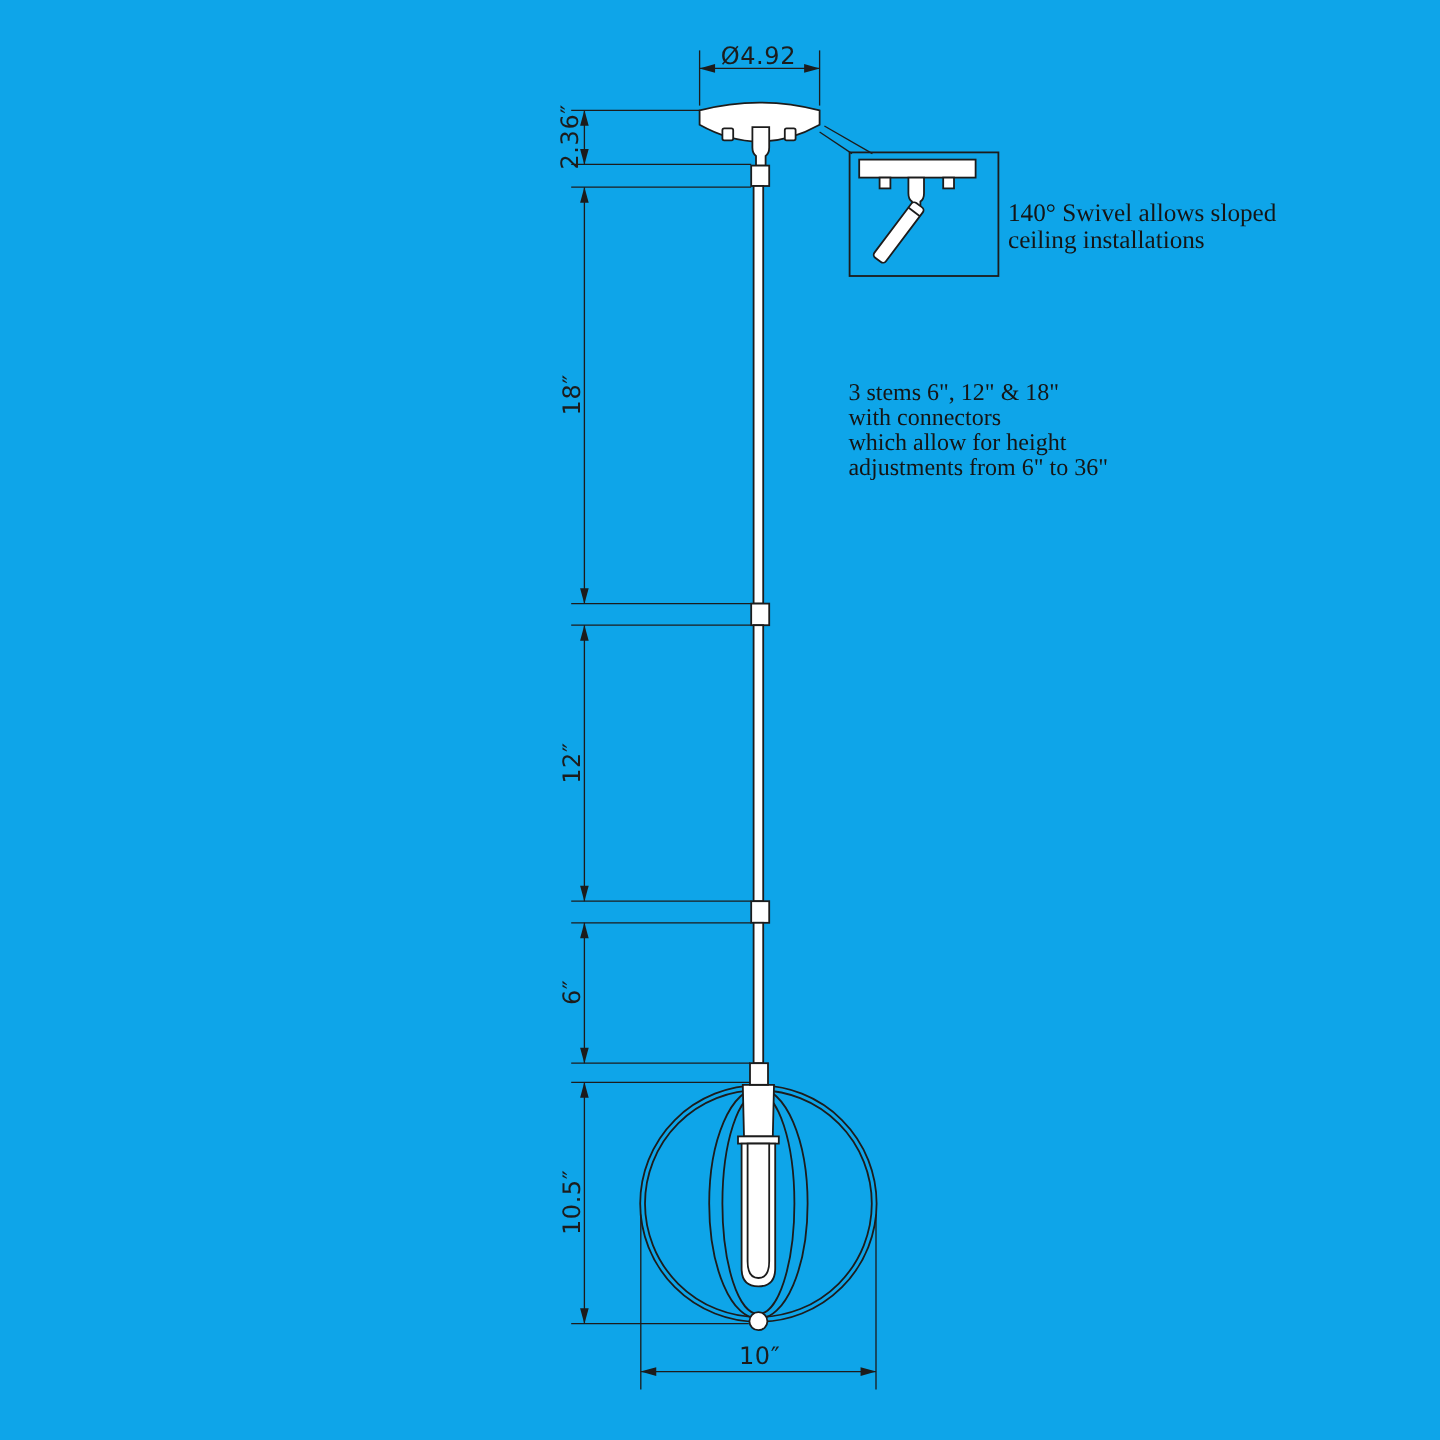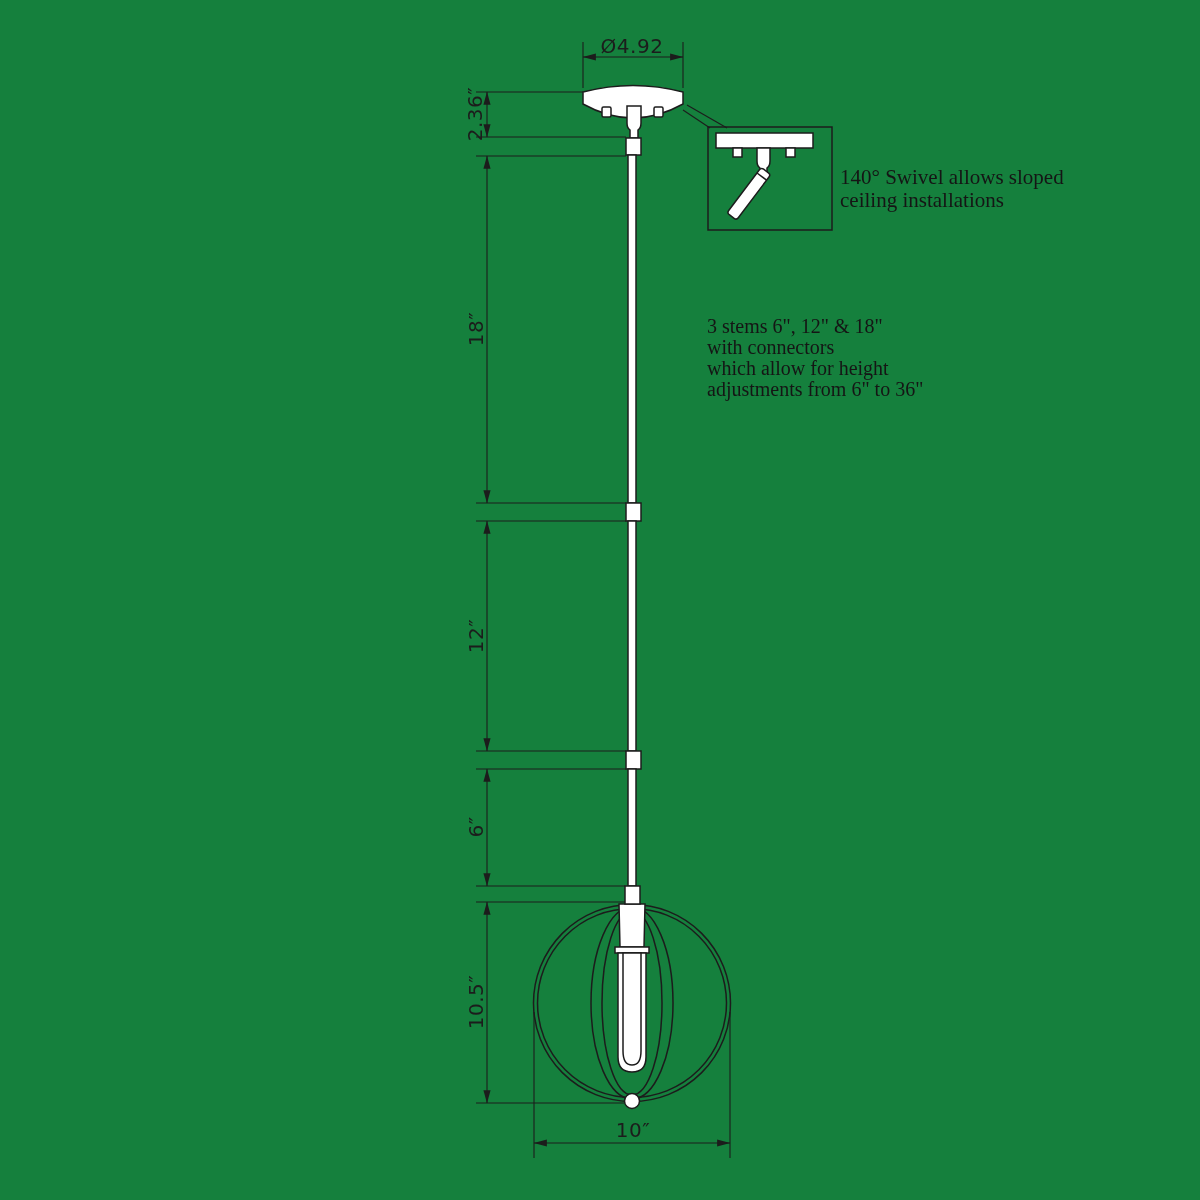--- a/index.html
+++ b/index.html
@@ -7,21 +7,21 @@
     padding: 0;
     background: #ffffff;
     width: 1200px;
     height: 1200px;
     overflow: hidden;
   }
   .drawing-wrap {
     width: 1200px;
     height: 1200px;
     position: relative;
-    background: #15803d;
+    background: #0ea5e9;
   }
   svg { display: block; }
   .outline  { fill: none; stroke: #1c1c1c; stroke-width: 1.5; }
   .solid    { fill: #ffffff; stroke: #1c1c1c; stroke-width: 1.5; }
   .dimline  { fill: none; stroke: #1c1c1c; stroke-width: 1.1; }
   .arrowfill{ fill: #1c1c1c; }
   .dimtxt   {
     font-family: "DejaVu Sans", sans-serif;
     font-size: 20px;
     fill: #1c1c1c;

